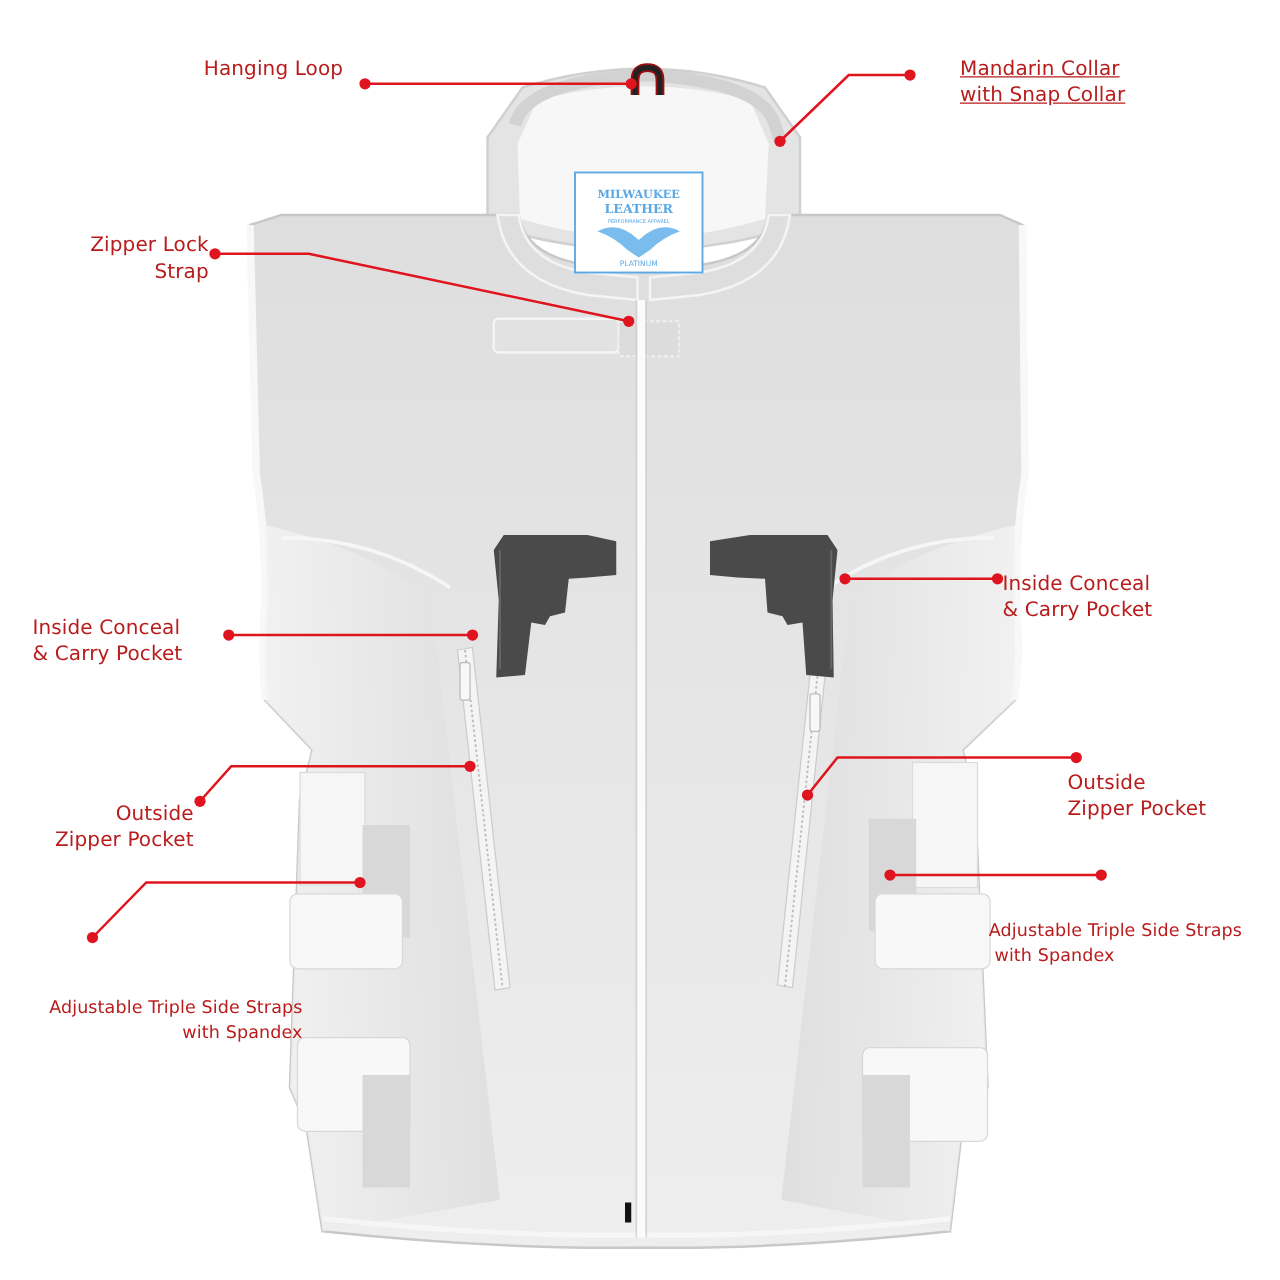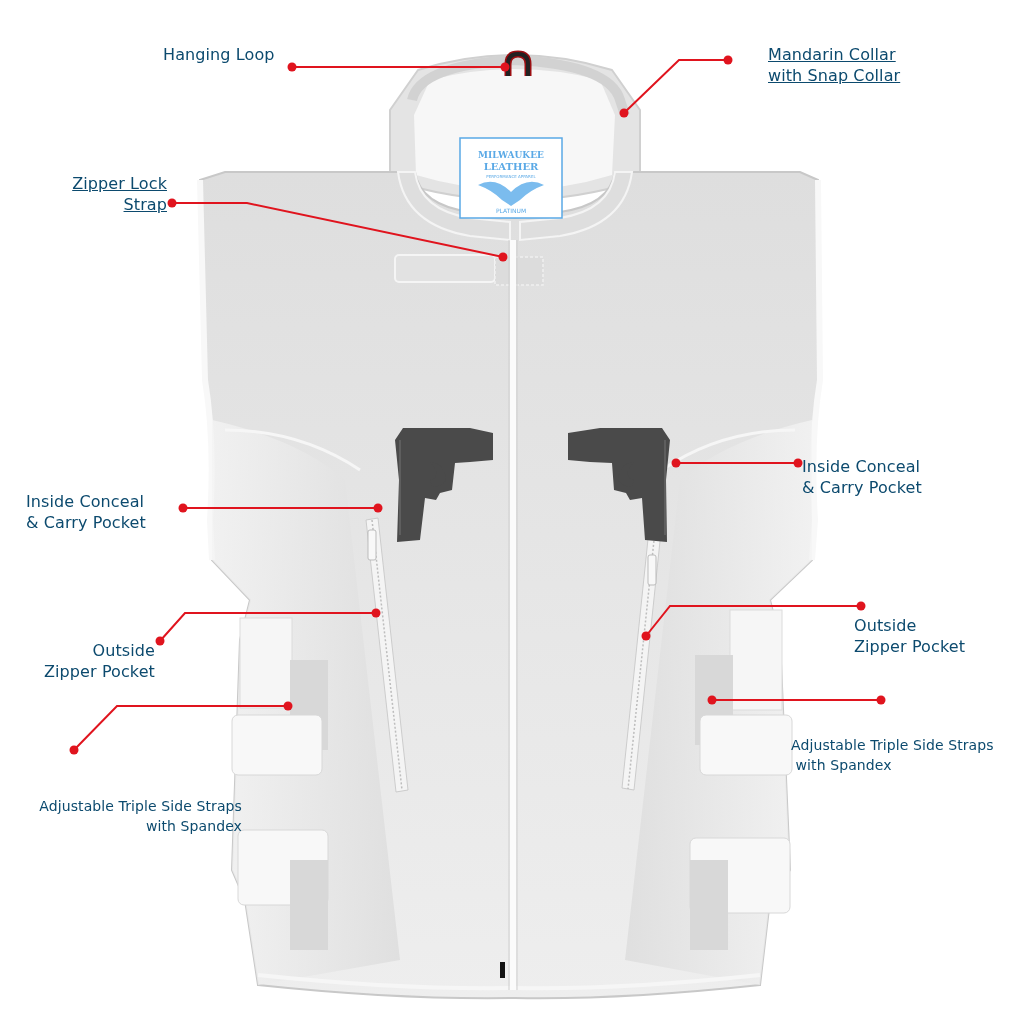--- a/index.html
+++ b/index.html
@@ -3,21 +3,21 @@
   <meta charset="utf-8">
   <style>
     html, body { margin: 0; padding: 0; }
     body {
       width: 1024px; height: 1024px; position: relative; overflow: hidden;
       background: #ffffff;
       font-family: "DejaVu Sans", "Liberation Sans", sans-serif;
     }
     #stage { position: absolute; left: 0; top: 0; width: 1024px; height: 1024px; }
     .label {
-      position: absolute; color: #0c4a6e; font-size: 16px; line-height: 21px;
+      position: absolute; color: #b91c1c; font-size: 16px; line-height: 21px;
       white-space: nowrap; letter-spacing: 0.1px;
     }
     .label.right { text-align: right; }
     .label.small { font-size: 14px; line-height: 20px; margin-top: 28px; }
     .label span { display: block; }
   </style>
 </head>
 <body>
 
 <div id="stage">
@@ -171,21 +171,21 @@
 
   <div class="label" style="left:163px; top:44px;">
     <span>Hanging Loop</span>
   </div>
 
   <div class="label" style="left:768px; top:44px;text-decoration:underline;">
     <span>Mandarin Collar</span>
     <span>with Snap Collar</span>
   </div>
 
-  <div class="label right" style="left:63px; top:173px; width:104px;text-decoration:underline;">
+  <div class="label right" style="left:63px; top:185px; width:104px;">
     <span>Zipper Lock</span>
     <span>Strap</span>
   </div>
 
   <div class="label" style="left:26px; top:491px;">
     <span>Inside Conceal</span>
     <span>&amp; Carry Pocket</span>
   </div>
 
   <div class="label" style="left:802px; top:456px;">

